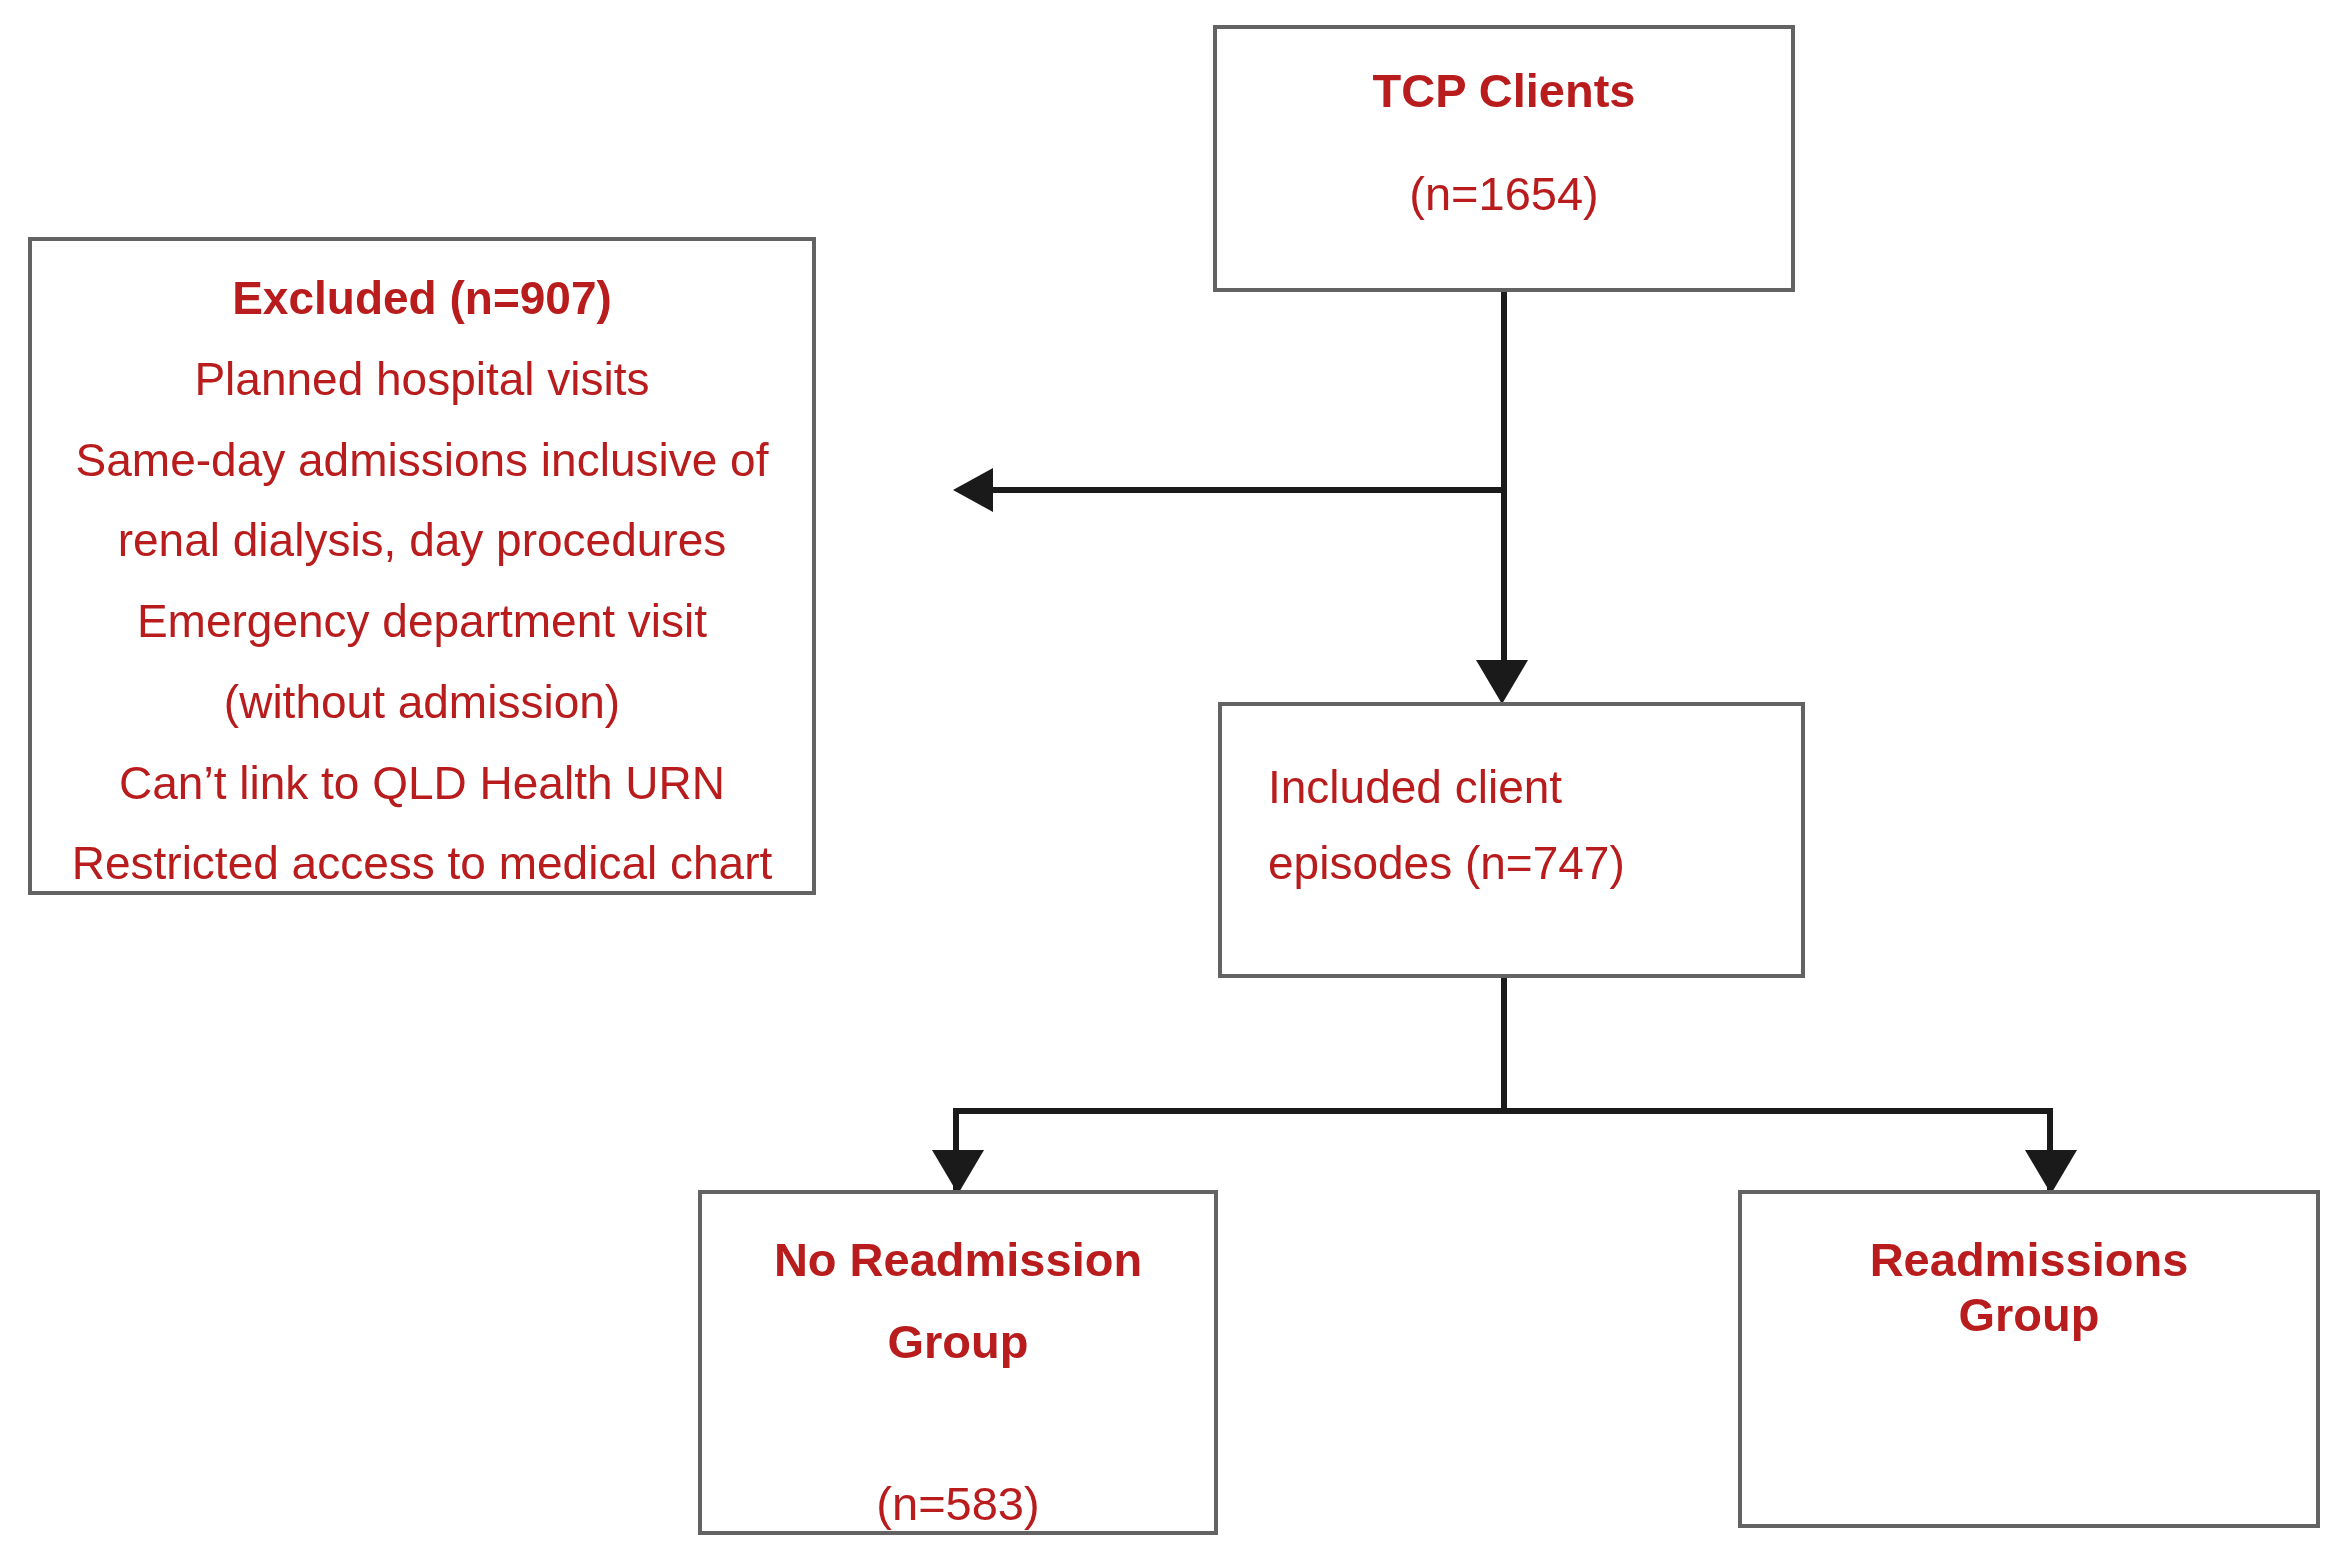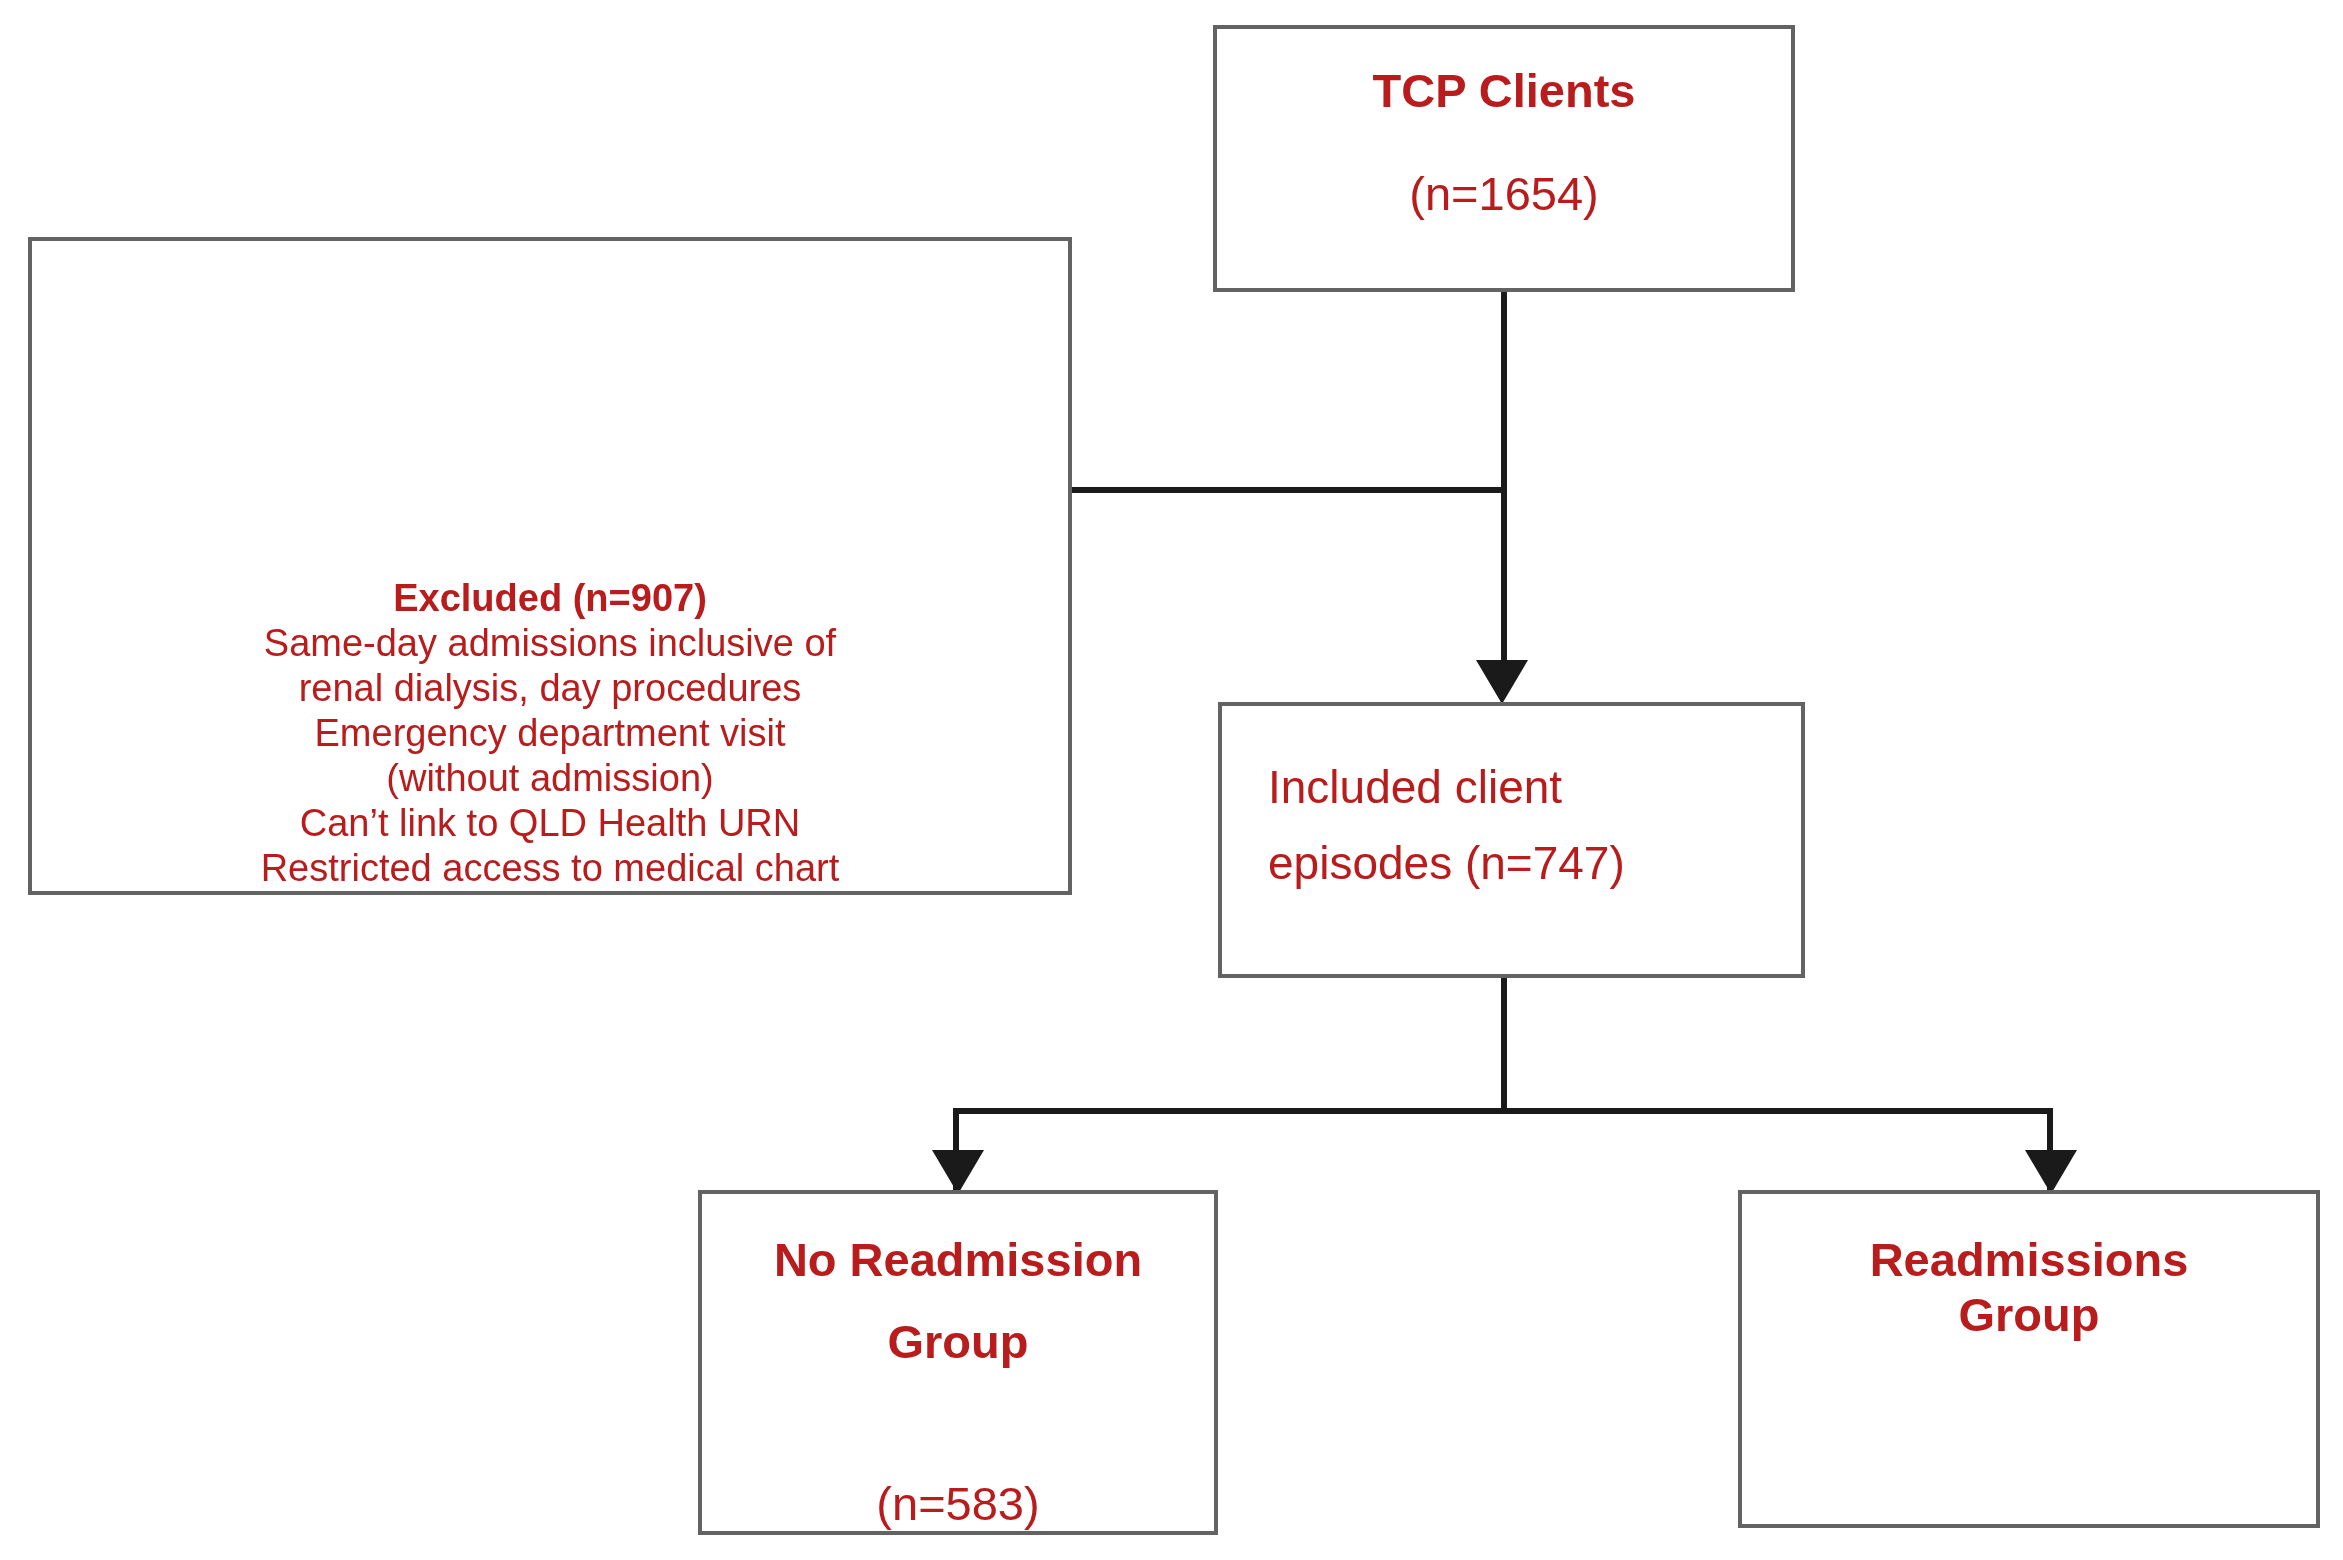--- a/index.html
+++ b/index.html
@@ -39,23 +39,23 @@
   
   #node-tcp-clients {
     left: 1213px; top: 25px; width: 582px; height: 267px;
     font-size: 47px;
     justify-content: flex-start;
     padding-top: 34px;
   }
   #node-tcp-clients .gap { height: 48px; }
 
   #node-excluded {
-    left: 28px; top: 237px; width: 1044px; height: 658px;
-    font-size: 38px;
-    justify-content: flex-end;
+    left: 28px; top: 237px; width: 788px; height: 658px;
+    font-size: 46px;
+    justify-content: space-between;
     padding-top: 30px;
   }
   #node-excluded .line { line-height: 1.185; }
 
   #node-included {
     left: 1218px; top: 702px; width: 587px; height: 276px;
     font-size: 46px;
     justify-content: flex-start;
     align-items: flex-start;
     padding: 54px 0 0 46px;
@@ -150,20 +150,21 @@
   <div id="arrow-right-group"></div>
 
   <div class="node" id="node-tcp-clients">
     <span class="line bold">TCP Clients</span>
     <span class="gap"></span>
     <span class="line reg">(n=1654)</span>
   </div>
 
   <div class="node" id="node-excluded">
     <span class="line bold">Excluded (n=907)</span>
+    <span class="line reg">Planned hospital visits</span>
     <span class="line reg">Same-day admissions inclusive of</span>
     <span class="line reg">renal dialysis, day procedures</span>
     <span class="line reg">Emergency department visit</span>
     <span class="line reg">(without admission)</span>
     <span class="line reg">Can’t link to QLD Health URN</span>
     <span class="line reg">Restricted access to medical chart</span>
   </div>
 
   <div class="node" id="node-included">
     <span class="line reg">Included client</span>

